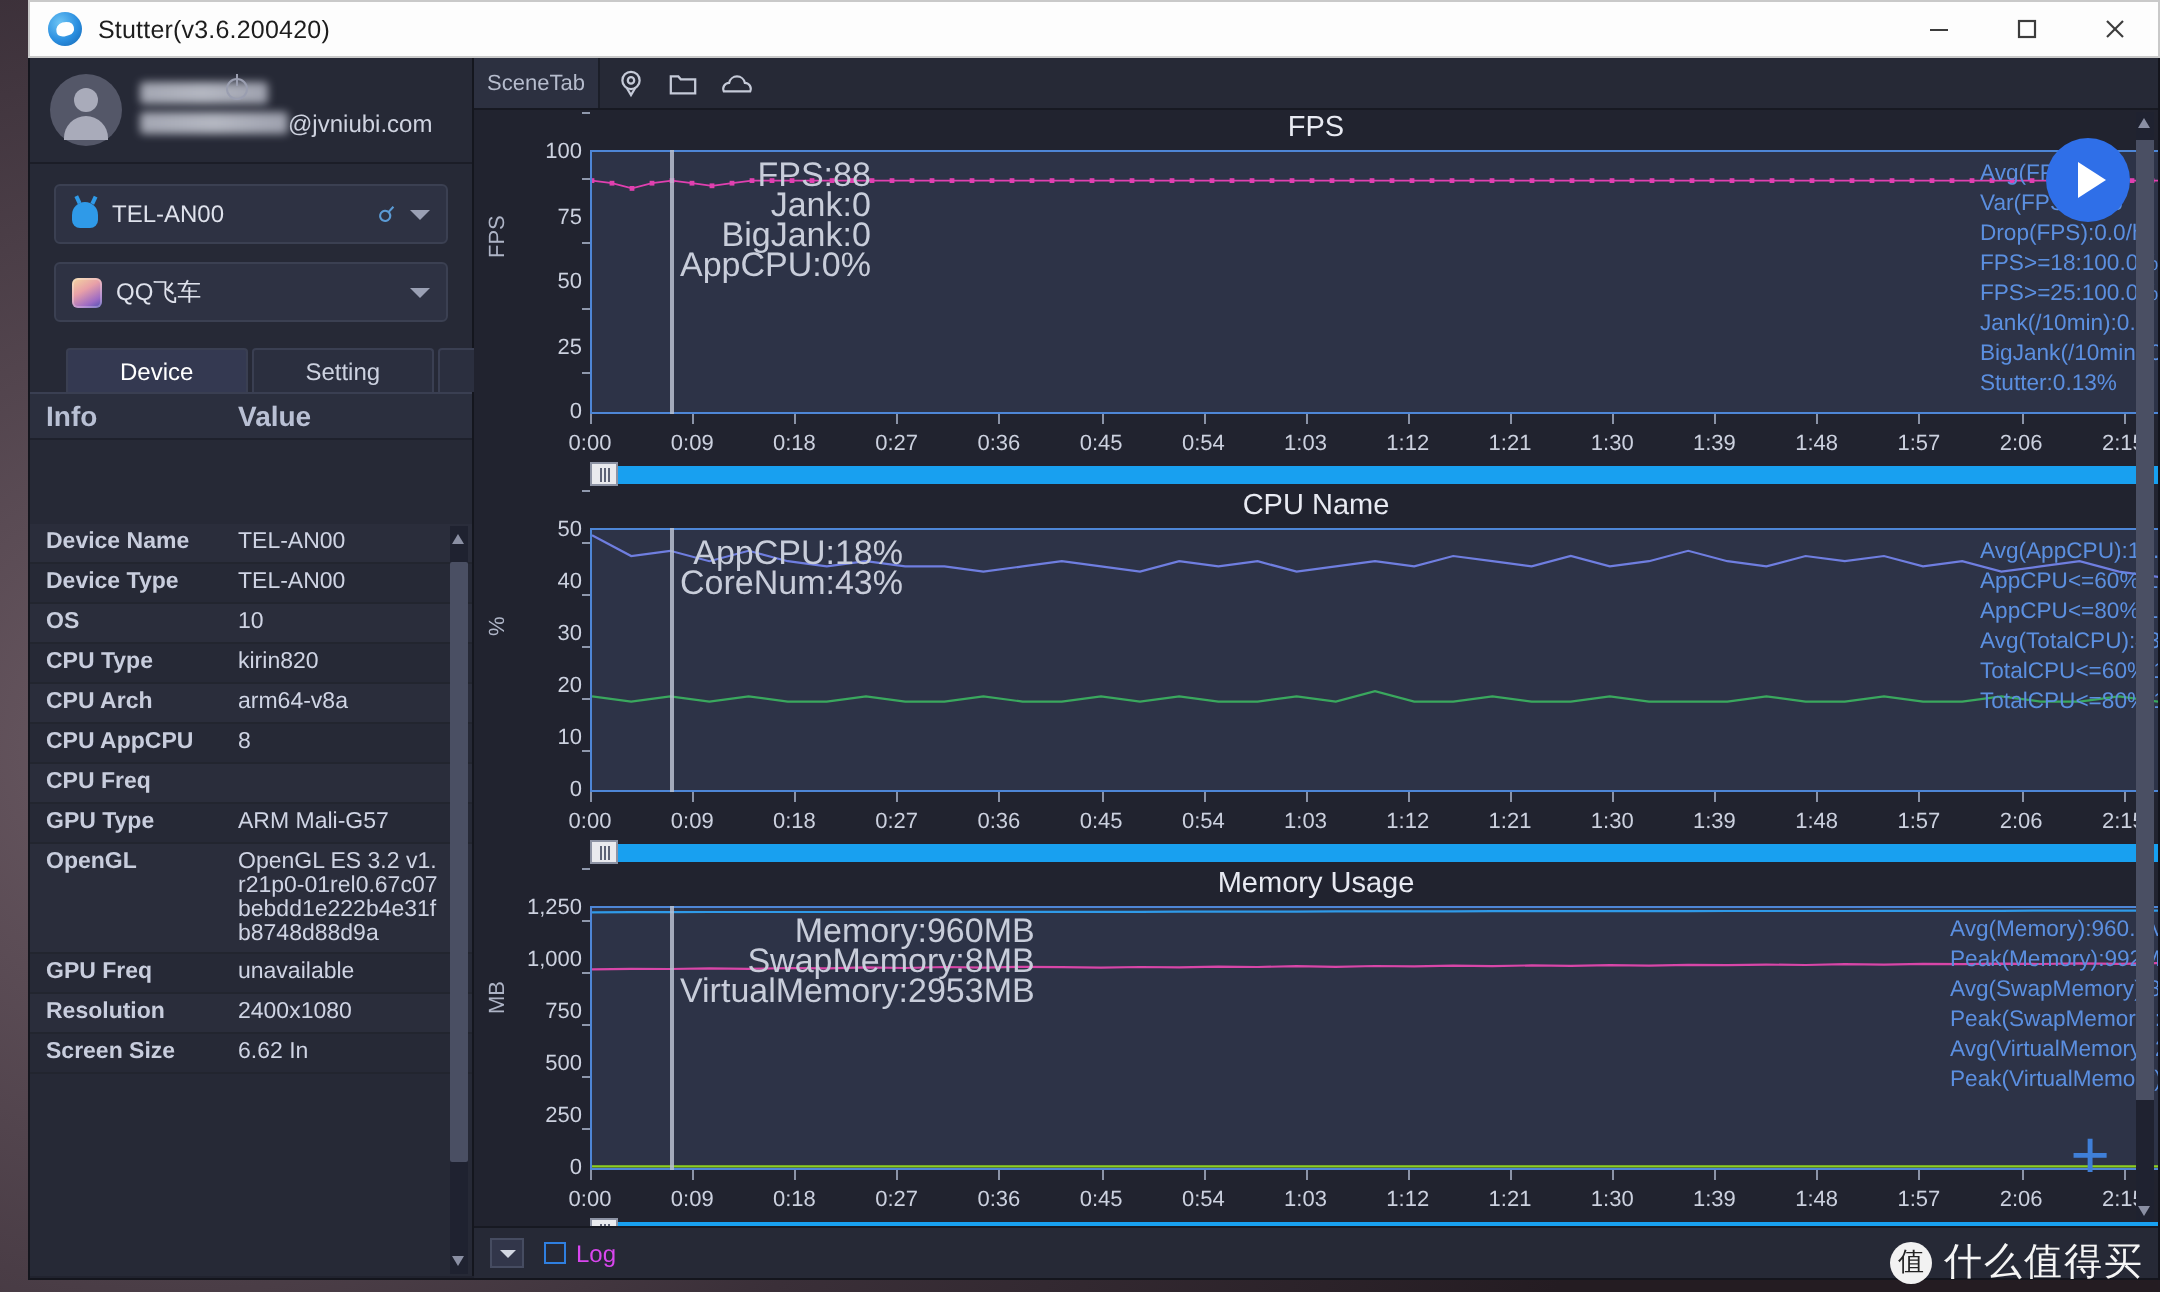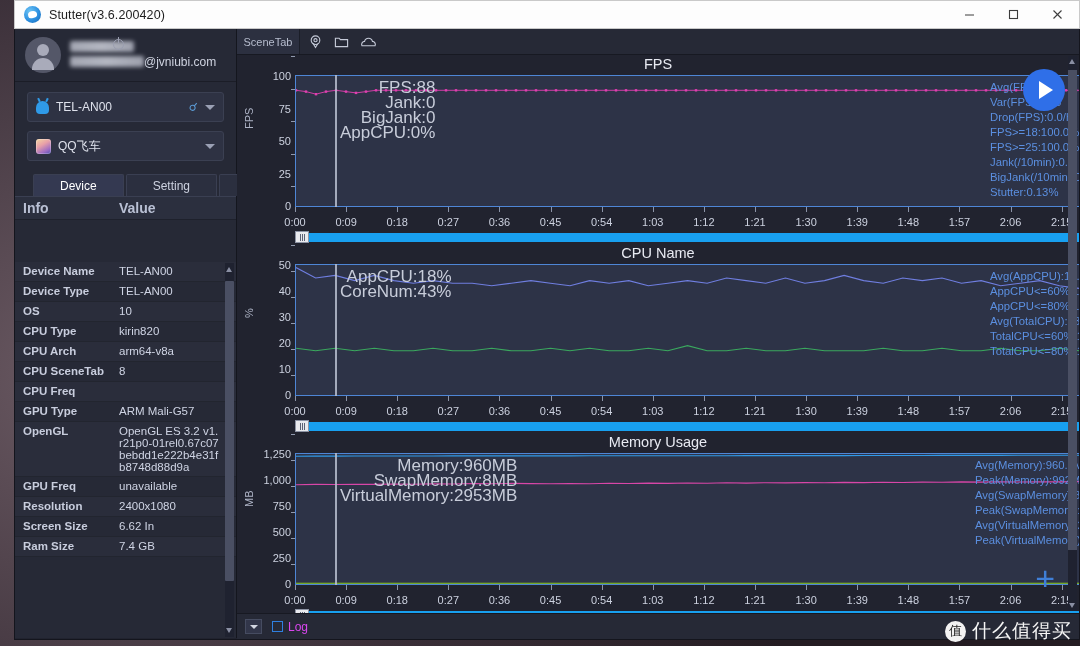--- a/index.html
+++ b/index.html
@@ -223,21 +223,21 @@
             </div>
             <div class="row">
               <div class="k">CPU Type</div>
               <div class="v">kirin820</div>
             </div>
             <div class="row">
               <div class="k">CPU Arch</div>
               <div class="v">arm64-v8a</div>
             </div>
             <div class="row">
-              <div class="k">CPU SceneTab</div>
+              <div class="k">CPU AppCPU</div>
               <div class="v">8</div>
             </div>
             <div class="row">
               <div class="k">CPU Freq</div>
             </div>
             <div class="row">
               <div class="k">GPU Type</div>
               <div class="v">ARM Mali-G57</div>
             </div>
             <div class="row">
@@ -248,24 +248,20 @@
               <div class="k">GPU Freq</div>
               <div class="v">unavailable</div>
             </div>
             <div class="row">
               <div class="k">Resolution</div>
               <div class="v">2400x1080</div>
             </div>
             <div class="row">
               <div class="k">Screen Size</div>
               <div class="v">6.62 In</div>
-            </div>
-            <div class="row">
-              <div class="k">Ram Size</div>
-              <div class="v">7.4 GB</div>
             </div>
           </div>
       </div>
 
       <div class="sbar">
         <div class="ar up"></div>
         <div class="thumb"></div>
         <div class="ar dn"></div>
       </div>
     </div>

